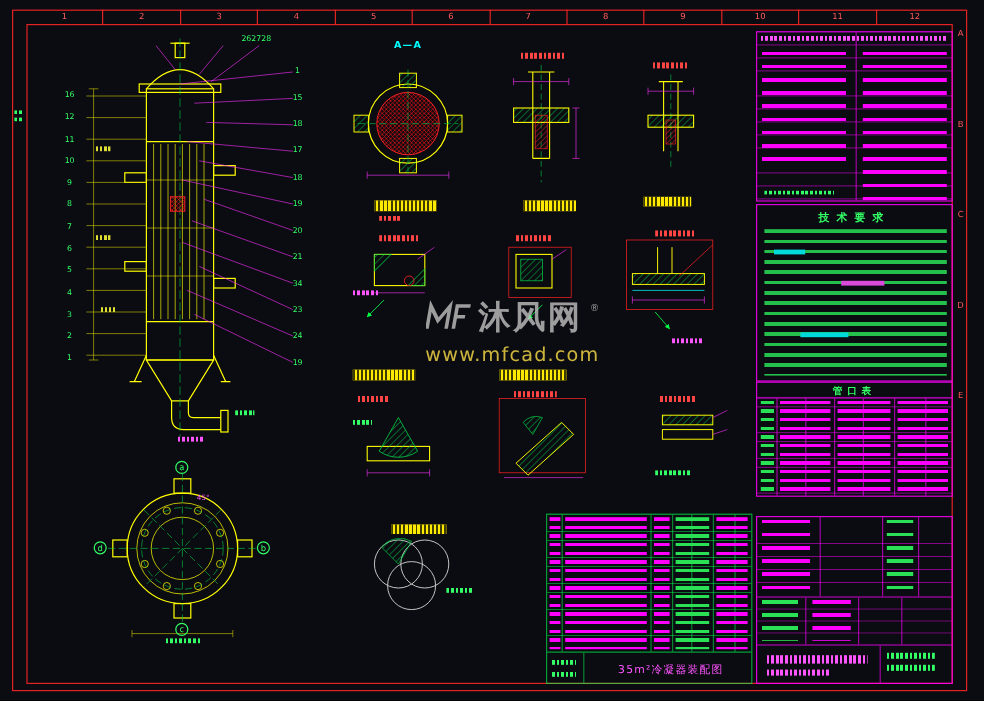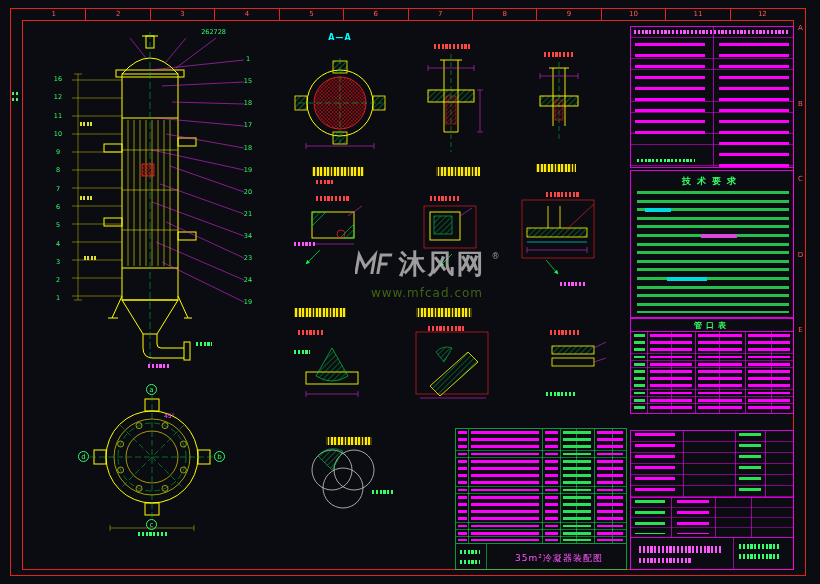--- a/index.html
+++ b/index.html
@@ -54,21 +54,21 @@
   .tb-mid{position:absolute;left:0;top:66px;width:162px;height:40px;border-top:1px solid rgba(255,0,255,.8);background-image:repeating-linear-gradient(180deg,transparent 0 9.3px,rgba(255,0,255,.4) 9.3px 10px)}
   .tb-bot{position:absolute;left:0;top:106px;width:162px;height:32px;border-top:1px solid rgba(255,0,255,.8)}
   
   .port{position:absolute;width:11px;height:11px;border:1px solid #33ff66;border-radius:50%;color:#33ff66;font-size:7px;line-height:10px;text-align:center}
   #angle-label{left:164px;top:412px;width:18px;color:#ff55ff;font-size:6px}
   
   #watermark{left:324px;top:246px;width:206px;height:72px;color:#bdbdbd;opacity:.8;text-align:center}
   #watermark .row1{display:flex;align-items:center;justify-content:center;gap:6px}
   #watermark .site-name{font-size:27px;font-weight:bold;letter-spacing:2px;color:#c2c2c2}
   #watermark .reg{font-size:8px;align-self:flex-start;margin-top:6px}
-  #watermark .site-url{font-size:12px;letter-spacing:1px;margin-top:4px;color:#4d7c0f}
+  #watermark .site-url{font-size:16px;letter-spacing:1px;margin-top:4px;color:#fde047}
   svg{position:absolute;left:0;top:0}
 </style>
 </head>
 <body>
 
 <div id="sheet">
 
   <div class="abs" id="outer-frame"></div>
   <div class="abs" id="inner-frame"></div>
 

